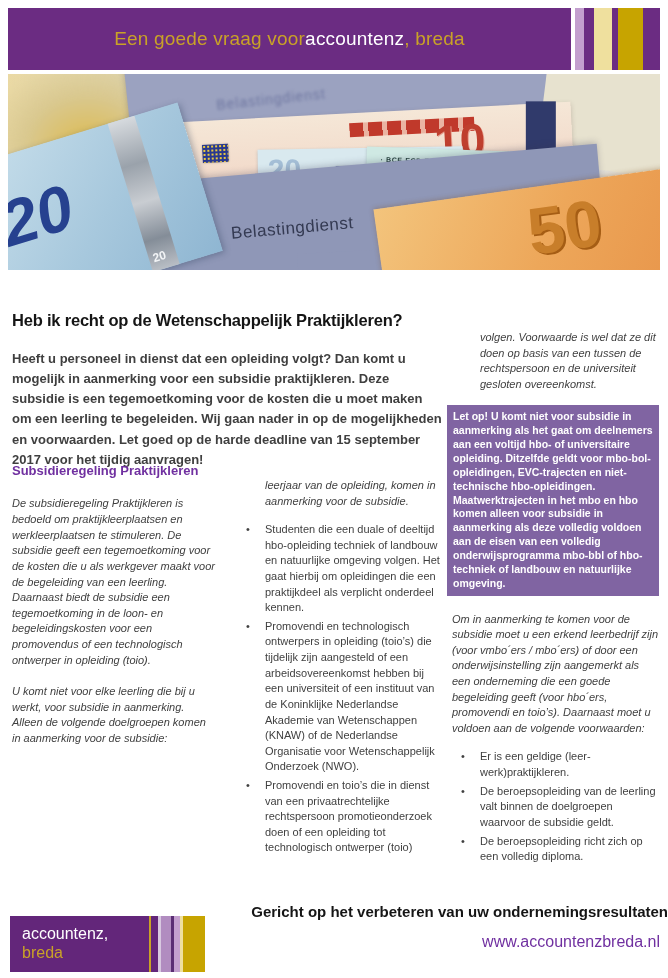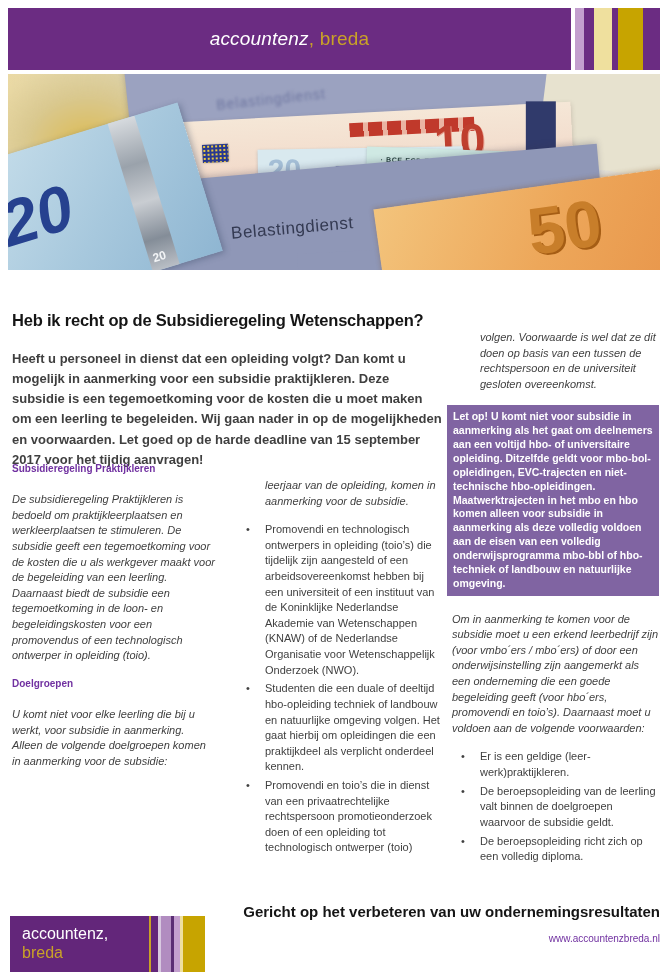--- a/index.html
+++ b/index.html
@@ -2,21 +2,21 @@
 <html style="--purple: #6B2C82; --logo-purple: #63267A; --gold: #C9A227; --dark-gold: #C7A400; --pale-yellow: #EFE09E; --lavender: #C39FCE; --heading-purple: #7030A0; --callout-purple: #8064A2; --body-gray: #3F3F3F;"><head>
 <meta charset="utf-8">
 <style>
   html,body{margin:0;padding:0;background:#ffffff;}
   body{width:668px;height:978px;position:relative;font-family:"Liberation Sans",sans-serif;overflow:hidden;}
 
   
   .banner{position:absolute;left:8px;top:8px;width:652px;height:62px;display:flex;}
   .banner-main{flex:1;background:var(--purple,#6B2C82);display:flex;align-items:center;justify-content:center;font-size:19px;letter-spacing:.2px;}
   .banner-main .gold{color:var(--gold,#C9A227);}
-  .banner-main .white{color:#ffffff;font-style:italic;}
+  .banner-main .white{color:#ffffff;}
   .stripe{height:100%;}
 
   
   .photo{position:absolute;left:8px;top:74px;width:652px;height:196px;overflow:hidden;
     background:linear-gradient(100deg,#ead9a4 0%,#dcd4b2 20%,#b3b8c9 48%,#c9ccd4 70%,#ece6d6 100%);}
   .photo *{position:absolute;}
   .goldblur{left:-25px;top:-15px;width:210px;height:180px;border-radius:40%;
     background:radial-gradient(closest-side,#ddba4e 0%,#d9c88f 60%,rgba(220,205,150,0) 100%);filter:blur(3px);}
   .star{color:#eecb35;filter:blur(.6px);font-size:16px;}
   .env-back{left:120px;top:-55px;width:480px;height:150px;background:#9ba2c0;transform:rotate(-6deg);box-shadow:0 2px 6px rgba(60,60,90,.3);}
@@ -45,41 +45,42 @@
   .big50{left:150px;top:6px;font-size:66px;font-weight:bold;color:#c87e2a;text-shadow:2px 2px 0 #a55d14;}
   .env-bottom{left:290px;top:176px;width:150px;height:32px;background:#8f97b7;transform:rotate(-3deg);}
 
   
   .headline{position:absolute;left:12px;top:300px;width:440px;font-size:16.5px;font-weight:bold;color:#151515;letter-spacing:-.2px;}
   .intro{position:absolute;left:12px;top:336px;width:430px;font-size:13px;font-weight:bold;color:var(--body-gray,#3F3F3F);line-height:1.55;}
   .col{position:absolute;font-size:11px;color:var(--body-gray,#3F3F3F);line-height:1.42;}
   .col1{left:12px;top:462px;width:204px;}
   .col2{left:237px;top:462px;width:204px;}
   .col3{left:452px;top:314px;width:207px;}
-  .subhead{color:var(--heading-purple,#7030A0);font-weight:bold;font-size:10px;margin:0 0 14px 0;}
+  .subhead{color:var(--heading-purple,#7030A0);font-weight:bold;font-size:13px;margin:0 0 14px 0;}
   .col p{margin:16px 0 13px 0;font-style:italic;}
   .hang{padding-left:28px;}
   ul.bullets{list-style:none;margin:0 0 13px 0;padding:0;}
   ul.bullets li{position:relative;padding-left:28px;margin:0 0 3px 0;}
   ul.bullets li::before{content:"\2022";position:absolute;left:9px;top:0;}
   .callout{background:var(--callout-purple,#8064A2);color:#ffffff;font-weight:bold;font-size:10.5px;line-height:1.32;padding:5px 6px;margin:0 0 12px -5px;}
 
   
   .logo{position:absolute;left:10px;top:916px;width:195px;height:56px;display:flex;}
   .logo-main{flex:1;background:var(--logo-purple,#63267A);padding:8px 0 0 12px;font-size:16px;line-height:1.2;}
   .logo-main .l1{color:#ffffff;display:block;}
   .logo-main .l2{color:var(--gold,#C9A227);display:block;}
-  .tagline{position:absolute;right:8px;top:903px;font-size:15px;font-weight:bold;color:#151515;white-space:nowrap;}
-  .website{position:absolute;right:8px;top:933px;font-size:10px;color:var(--heading-purple,#7030A0);text-decoration:none;}
+  .tagline{position:absolute;right:0;top:903px;font-size:15px;font-weight:bold;color:#151515;white-space:nowrap;}
+  .website{position:absolute;right:8px;top:933px;font-size:16px;color:var(--heading-purple,#7030A0);text-decoration:none;}
 </style>
 </head>
 <body>
 
 <header class="banner">
   <div class="banner-main">
+    <span class="gold">Een goede vraag voor </span>
     <span class="white">accountenz</span>
     <span class="gold">, breda</span>
   </div>
   <div class="stripe" style="width:4px;background:#fff;"></div>
   <div class="stripe" style="width:9px;background:var(--lavender,#C39FCE);"></div>
   <div class="stripe" style="width:10px;background:var(--purple,#6B2C82);"></div>
   <div class="stripe" style="width:18px;background:var(--pale-yellow,#EFE09E);"></div>
   <div class="stripe" style="width:6px;background:var(--purple,#6B2C82);"></div>
   <div class="stripe" style="width:25px;background:var(--dark-gold,#C7A400);"></div>
   <div class="stripe" style="width:17px;background:var(--purple,#6B2C82);"></div>
@@ -122,35 +123,34 @@
     <div class="holo">
         <span>20</span>
       </div>
   </div>
 
   <div class="note50">
     <span class="big50">50</span>
   </div>
 </div>
 
-<h1 class="headline">Heb ik recht op de Subsidieregeling Wetenschappen?</h1>
+<h1 class="headline">Heb ik recht op de Wetenschappelijk Praktijkleren?</h1>
 <p class="intro">Heeft u personeel in dienst dat een opleiding volgt? Dan komt u mogelijk in aanmerking voor een subsidie praktijkleren. Deze subsidie is een tegemoetkoming voor de kosten die u moet maken om een leerling te begeleiden. Wij gaan nader in op de mogelijkheden en voorwaarden. Let goed op de harde deadline van 15 september 2017 voor het tijdig aanvragen!</p>
 
 <div class="col col1">
   <h3 class="subhead">Subsidieregeling Praktijkleren</h3>
   <p>De subsidieregeling Praktijkleren is bedoeld om praktijkleerplaatsen en werkleerplaatsen te stimuleren. De subsidie geeft een tegemoetkoming voor de kosten die u als werkgever maakt voor de begeleiding van een leerling. Daarnaast biedt de subsidie een tegemoetkoming in de loon- en begeleidingskosten voor een promovendus of een technologisch ontwerper in opleiding (toio).</p>
-  <h3 class="subhead">Doelgroepen</h3>
   <p>U komt niet voor elke leerling die bij u werkt, voor subsidie in aanmerking. Alleen de volgende doelgroepen komen in aanmerking voor de subsidie:</p>
 </div>
 
 <div class="col col2">
   <p class="hang">leerjaar van de opleiding, komen in aanmerking voor de subsidie.</p>
   <ul class="bullets">
+      <li>Studenten die een duale of deeltijd hbo-opleiding techniek of landbouw en natuurlijke omgeving volgen. Het gaat hierbij om opleidingen die een praktijkdeel als verplicht onderdeel kennen.</li>
       <li>Promovendi en technologisch ontwerpers in opleiding (toio’s) die tijdelijk zijn aangesteld of een arbeidsovereenkomst hebben bij een universiteit of een instituut van de Koninklijke Nederlandse Akademie van Wetenschappen (KNAW) of de Nederlandse Organisatie voor Wetenschappelijk Onderzoek (NWO).</li>
-      <li>Studenten die een duale of deeltijd hbo-opleiding techniek of landbouw en natuurlijke omgeving volgen. Het gaat hierbij om opleidingen die een praktijkdeel als verplicht onderdeel kennen.</li>
       <li>Promovendi en toio’s die in dienst van een privaatrechtelijke rechtspersoon promotieonderzoek doen of een opleiding tot technologisch ontwerper (toio)</li>
     </ul>
 </div>
 
 <div class="col col3">
   <p class="hang">volgen. Voorwaarde is wel dat ze dit doen op basis van een tussen de rechtspersoon en de universiteit gesloten overeenkomst.</p>
   <div class="callout">Let op! U komt niet voor subsidie in aanmerking als het gaat om deelnemers aan een voltijd hbo- of universitaire opleiding. Ditzelfde geldt voor mbo-bol-opleidingen, EVC-trajecten en niet-technische hbo-opleidingen. Maatwerktrajecten in het mbo en hbo komen alleen voor subsidie in aanmerking als deze volledig voldoen aan de eisen van een volledig onderwijsprogramma mbo-bbl of hbo-techniek of landbouw en natuurlijke omgeving.</div>
   <p>Om in aanmerking te komen voor de subsidie moet u een erkend leerbedrijf zijn (voor vmbo´ers / mbo´ers) of door een onderwijsinstelling zijn aangemerkt als een onderneming die een goede begeleiding geeft (voor hbo´ers, promovendi en toio’s). Daarnaast moet u voldoen aan de volgende voorwaarden:</p>
   <ul class="bullets">
       <li>Er is een geldige (leer-werk)praktijkleren.</li>

